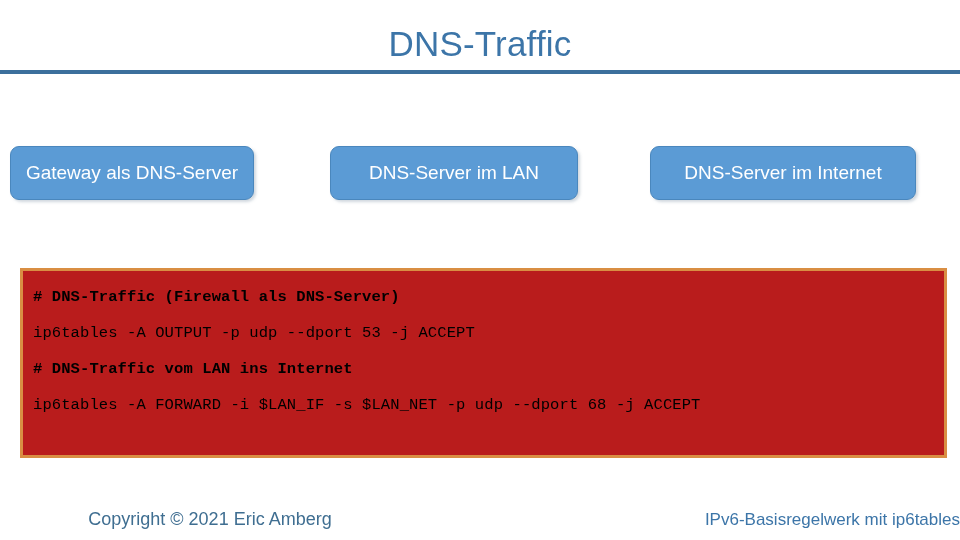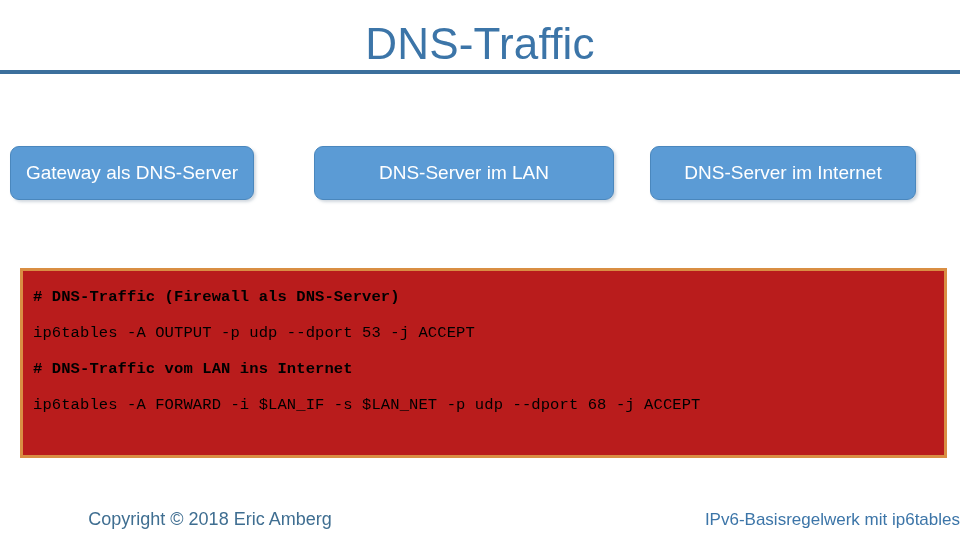--- a/index.html
+++ b/index.html
@@ -22,21 +22,21 @@
     background: #ffffff;
   }
 
   
   .slide-title {
     position: absolute;
     top: 22px;
     left: 0;
     width: 960px;
     text-align: center;
-    font-size: 44px;
+    font-size: 35px;
     font-weight: 400;
     color: #3c75a8;
     letter-spacing: 0.2px;
     line-height: 44px;
     white-space: nowrap;
   }
 
   .title-rule {
     position: absolute;
     top: 70px;
@@ -77,21 +77,21 @@
     border: 1px solid #4a87bd;
     border-radius: 9px;
     color: #ffffff;
     font-size: 19px;
     line-height: 52px;
     text-align: center;
     white-space: nowrap;
     box-shadow: 2px 2px 3px rgba(120,140,160,0.35);
   }
   .pill-0 { left: 10px;  width: 244px; }
-  .pill-1 { left: 314px; width: 300px; }
+  .pill-1 { left: 330px; width: 248px; }
   .pill-2 { left: 650px; width: 266px; }
 
   
   .code-block {
     position: absolute;
     left: 20px;
     top: 268px;
     width: 927px;
     height: 190px;
     box-sizing: border-box;
@@ -149,17 +149,17 @@
     <div class="pill pill-2">DNS-Server im Internet</div>
   </div>
 
   <div class="code-block">
     <div class="code-line comment"># DNS-Traffic (Firewall als DNS-Server)</div>
     <div class="code-line">ip6tables -A OUTPUT -p udp --dport 53 -j ACCEPT</div>
     <div class="code-line comment"># DNS-Traffic vom LAN ins Internet</div>
     <div class="code-line">ip6tables -A FORWARD -i $LAN_IF -s $LAN_NET -p udp --dport 68 -j ACCEPT</div>
   </div>
 
-  <div class="footer-left">Copyright © 2018 Eric Amberg</div>
+  <div class="footer-left">Copyright © 2021 Eric Amberg</div>
 
   <div class="footer-right">IPv6-Basisregelwerk mit ip6tables</div>
 
 </div>
 
 </body></html>

